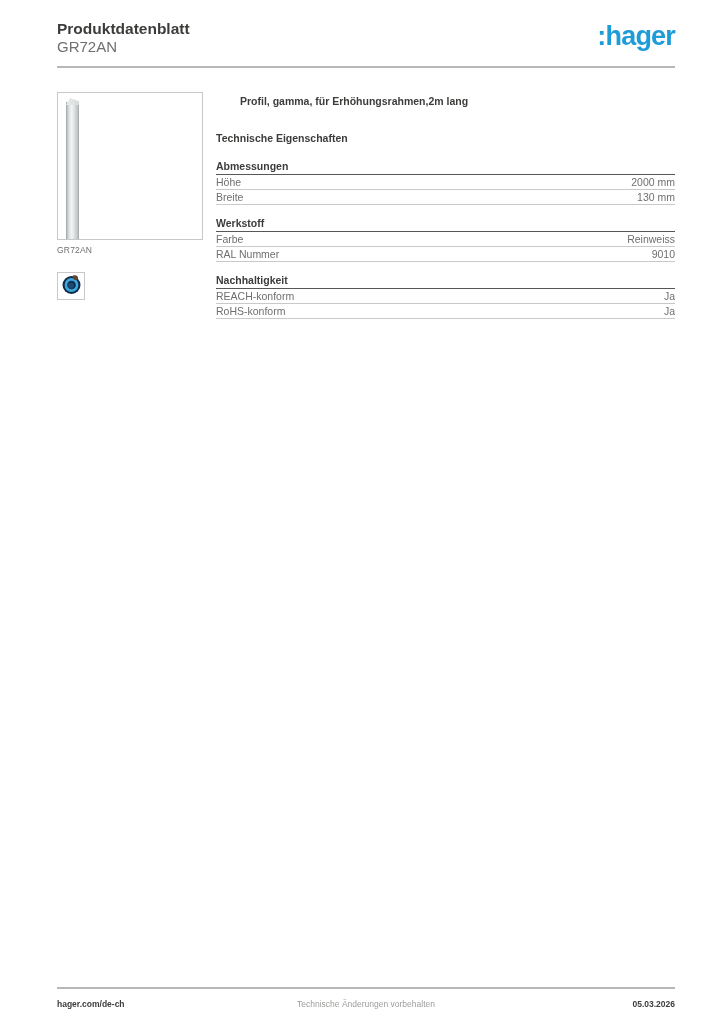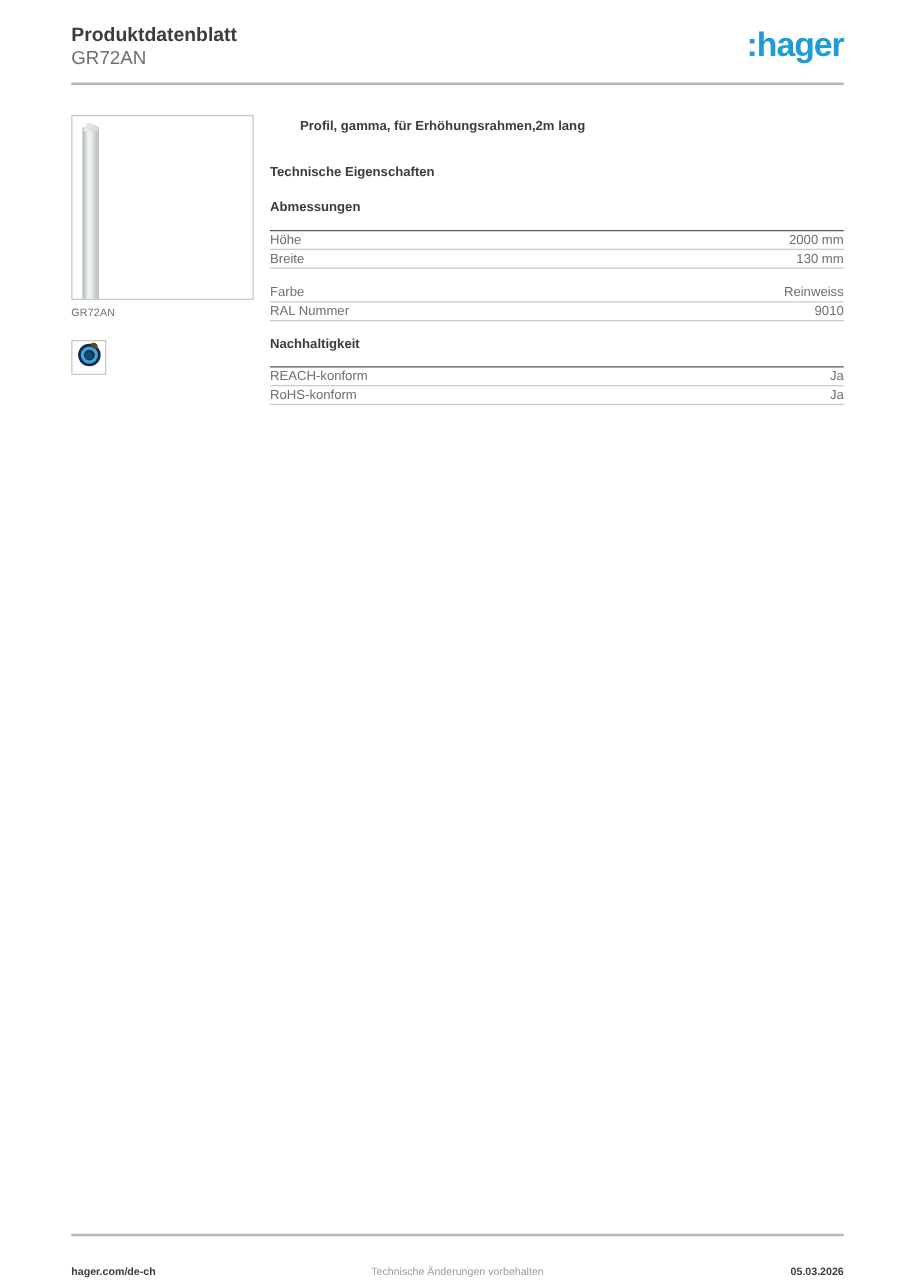--- a/index.html
+++ b/index.html
@@ -60,35 +60,35 @@
   }
 
   
   .right-col { position: absolute; left: 216px; top: 92px; width: 459px; }
   .product-title { font-size: 10.5px; font-weight: bold; color: #3c3c3b; line-height: 13px; margin-top: 3px; padding-left: 24px; }
   .tech-title { font-size: 10.5px; font-weight: bold; color: #3c3c3b; line-height: 13px; margin-top: 24px; }
   .spec-sections { margin-top: 15px; }
   .spec-section { margin-bottom: 12px; }
   .spec-heading {
     font-size: 10.5px; font-weight: bold; color: #3c3c3b;
-    line-height: 12px; padding-bottom: 12px;
+    line-height: 12px; padding-bottom: 2px;
     border-bottom: 1px solid #575756;
   }
   .spec-row {
     display: flex; justify-content: space-between; align-items: flex-start;
     font-size: 10.5px; color: #706f6f; line-height: 14px;
     border-bottom: 1px solid #c9c9c9;
   }
   .spec-row .label { text-align: left; }
   .spec-row .value { text-align: right; }
 
   
   .footer {
     position: absolute; left: 57px; top: 987px; width: 618px;
-    border-top: 2px solid #b7b7b7; padding-top: 23px;
+    border-top: 2px solid #b7b7b7; padding-top: 10px;
     font-size: 8.5px;
     display: flex; justify-content: space-between; align-items: baseline;
     position: absolute;
   }
   .footer .site { font-weight: bold; color: #3c3c3b; text-decoration: none; }
   .footer .notice {
     color: #9d9d9c; position: absolute; left: 0; right: 0; text-align: center;
   }
   .footer .date { font-weight: bold; color: #3c3c3b; }
 </style>
@@ -137,20 +137,21 @@
               </div>
 
               <div class="spec-row">
                 <span class="label">Breite</span>
                 <span class="value">130 mm</span>
               </div>
             </div>
         </div>
 
         <div class="spec-section">
+          <div class="spec-heading">Werkstoff</div>
           <div>
 
               <div class="spec-row">
                 <span class="label">Farbe</span>
                 <span class="value">Reinweiss</span>
               </div>
 
               <div class="spec-row">
                 <span class="label">RAL Nummer</span>
                 <span class="value">9010</span>

